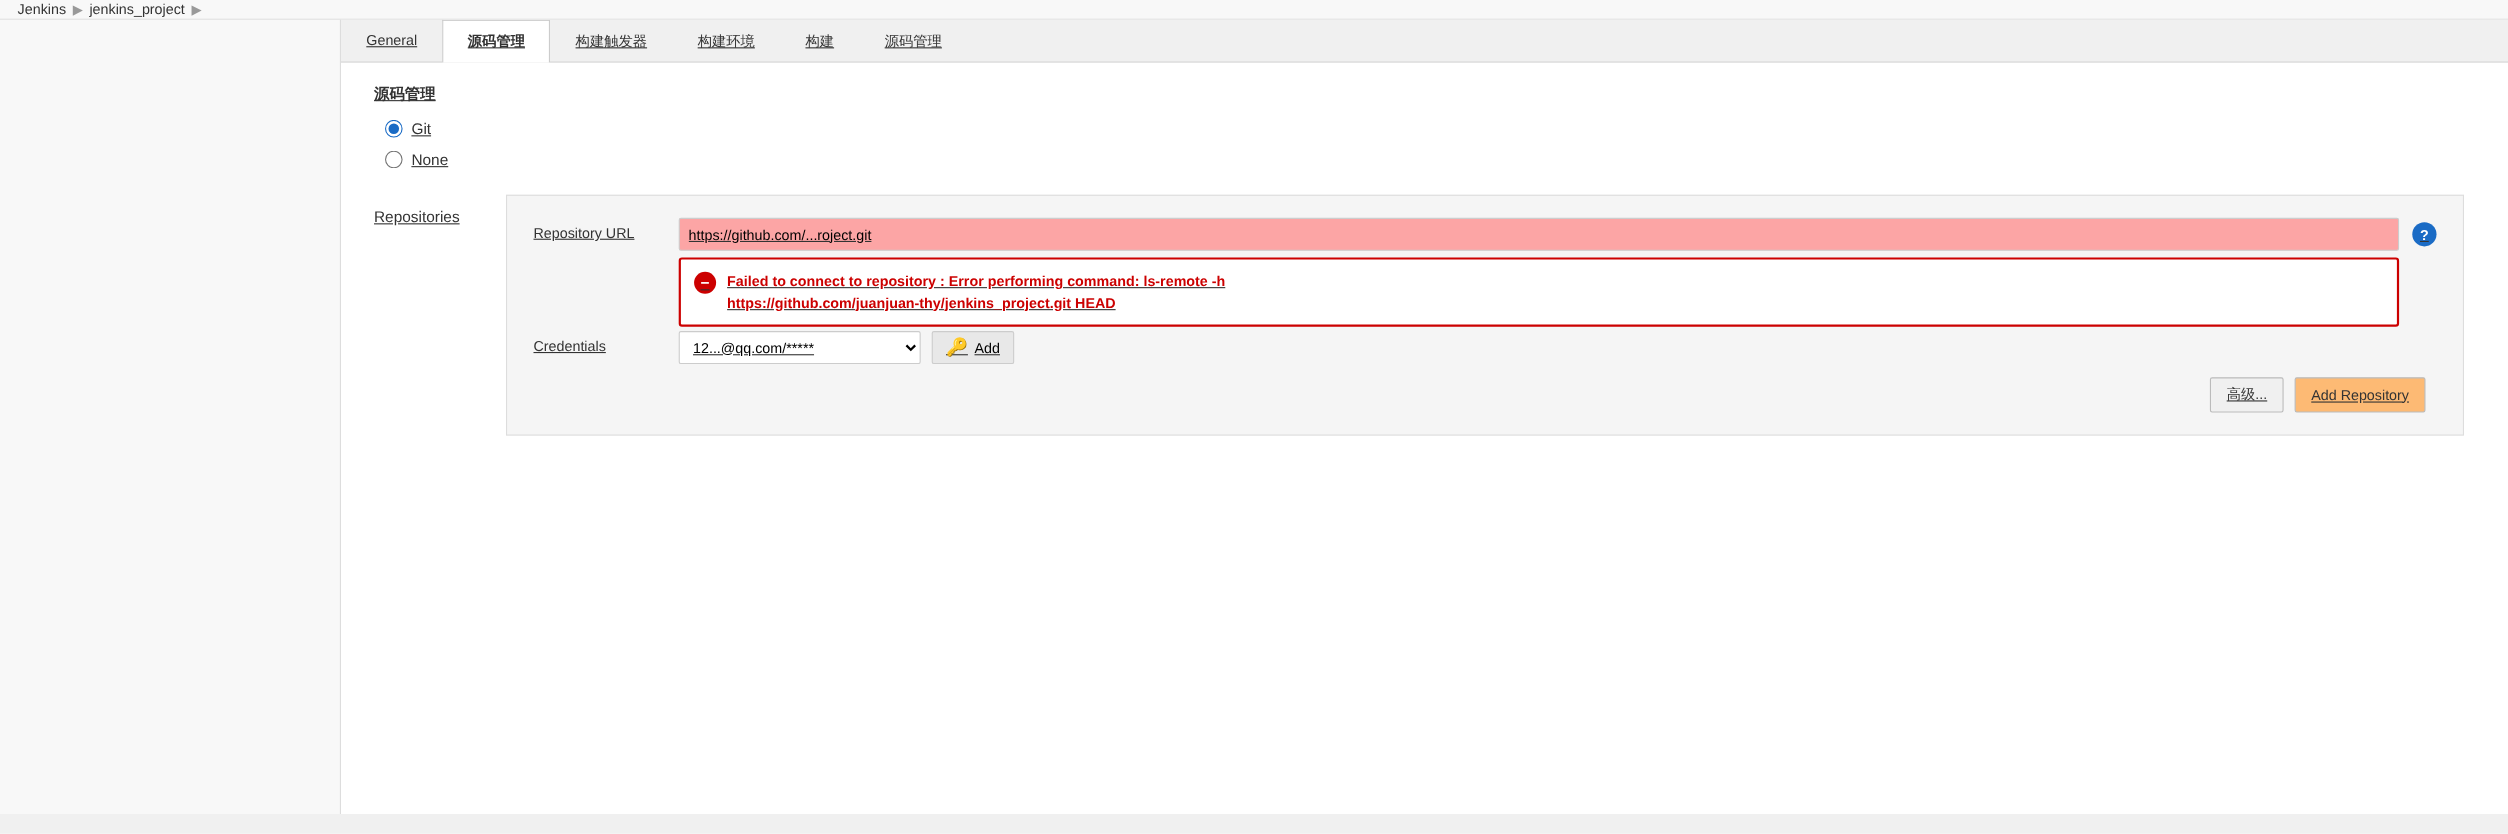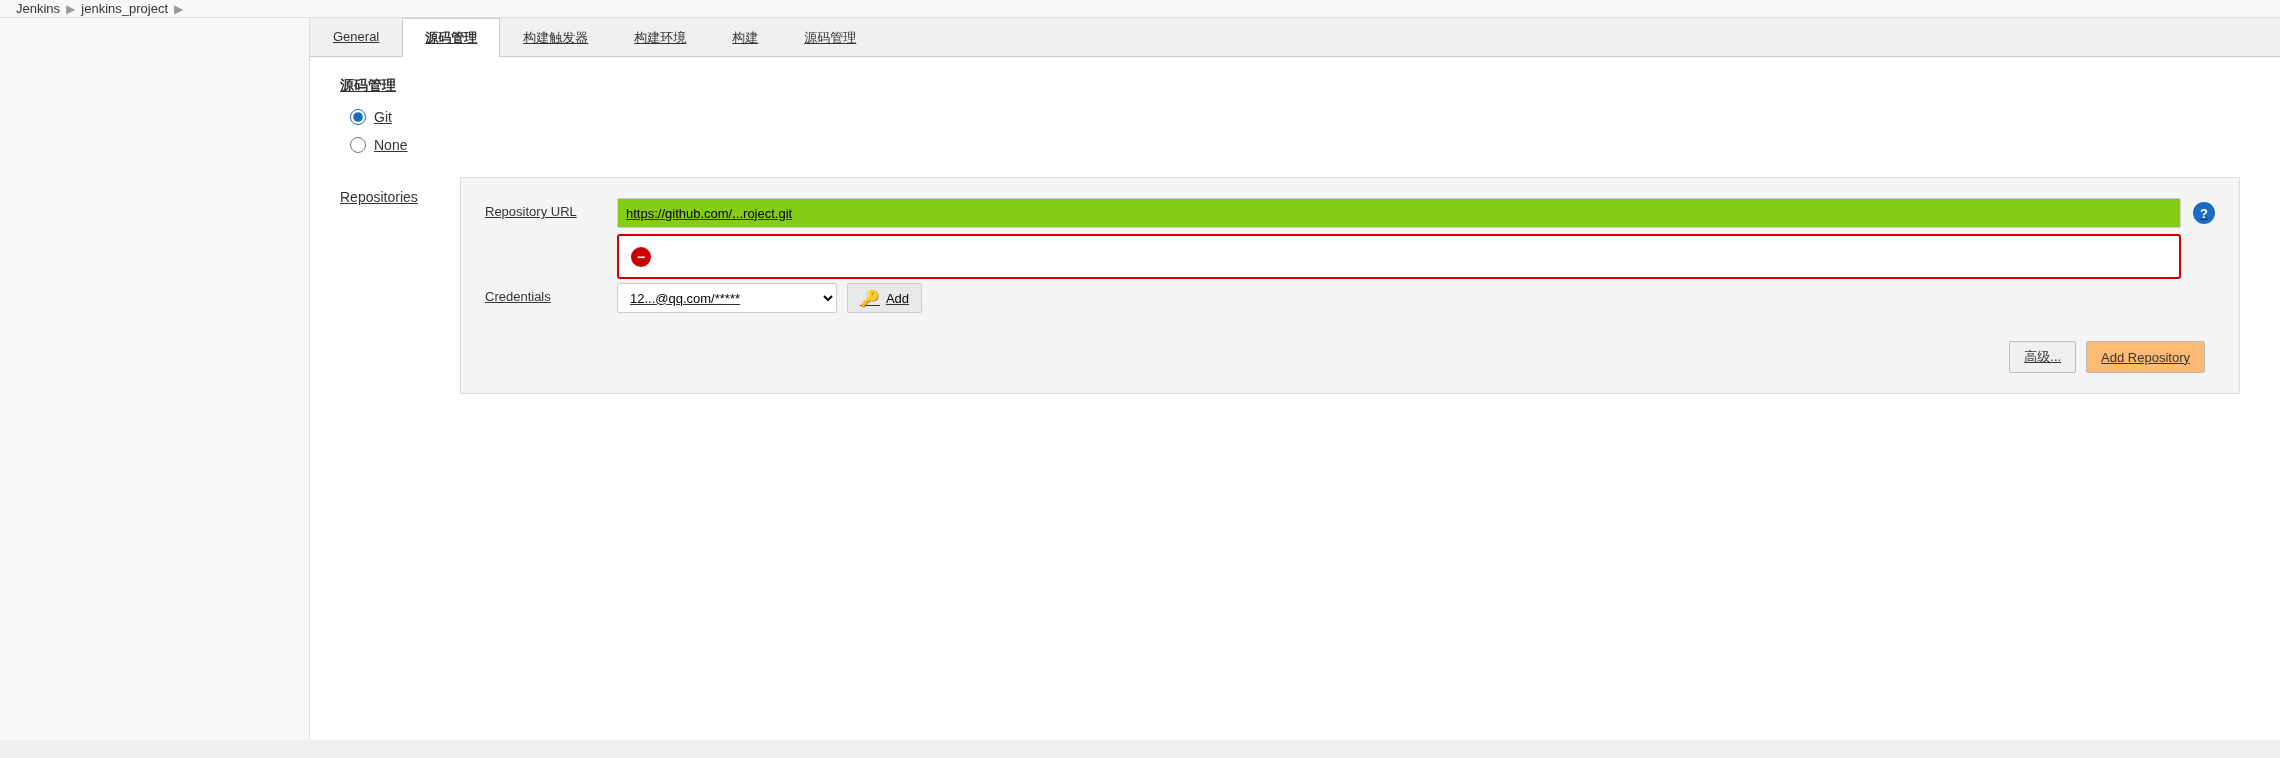--- a/index.html
+++ b/index.html
@@ -164,21 +164,21 @@
       flex-direction: column;
       gap: 6px;
     }
 
     .text-input {
       width: 100%;
       padding: 5px 8px;
       border: 1px solid #ccc;
       border-radius: 2px;
       font-size: 13px;
-      background: #84cc16;
+      background: #fca5a5;
       height: 30px;
     }
 
     .error-box {
       border: 2px solid #cc0000;
       border-radius: 3px;
       padding: 10px 12px;
       background: #fff;
       display: flex;
       align-items: flex-start;
@@ -239,21 +239,21 @@
     }
 
     .key-icon {
       font-size: 16px;
     }
 
     .bottom-actions {
       display: flex;
       justify-content: flex-end;
       gap: 10px;
-      margin-top: 28px;
+      margin-top: 12px;
       padding-right: 10px;
     }
 
     .btn-secondary {
       padding: 6px 14px;
       background: #f0f0f0;
       border: 1px solid #bbb;
       border-radius: 2px;
       font-size: 13px;
       cursor: pointer;
@@ -337,20 +337,24 @@
 
         <div class="repositories-panel">
 
           <div class="form-row">
             <div class="form-label">Repository URL</div>
             <div class="form-control-wrap">
               <input type="text" class="text-input" value="https://github.com/...roject.git" style="">
 
               <div class="error-box">
                 <div class="error-icon">−</div>
+                <div class="error-text">
+                  <span>Failed to connect to repository : Error performing command:  ls-remote -h</span><br>
+                  <span>https://github.com/juanjuan-thy/jenkins_project.git HEAD</span>
+                </div>
               </div>
             </div>
             <div class="help-icon-wrap">
               <button class="help-btn">?</button>
             </div>
           </div>
 
           <div class="form-row">
             <div class="form-label">Credentials</div>
             <div class="form-control-wrap">

